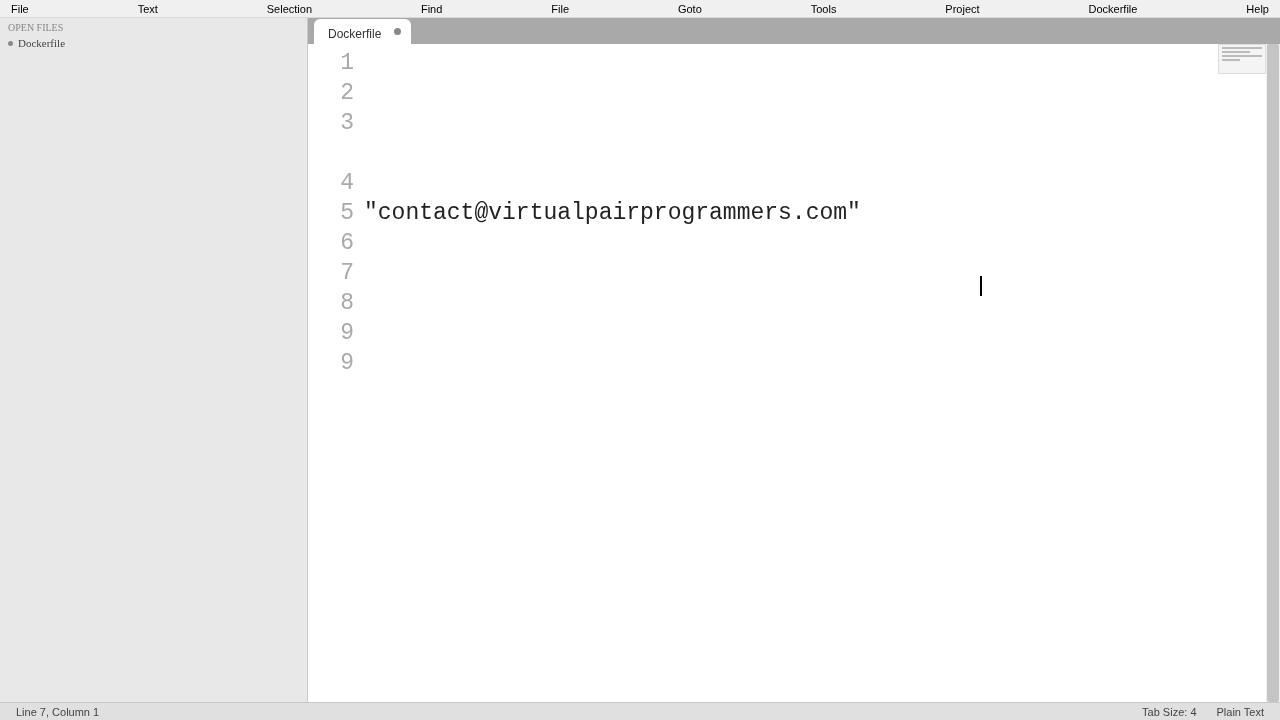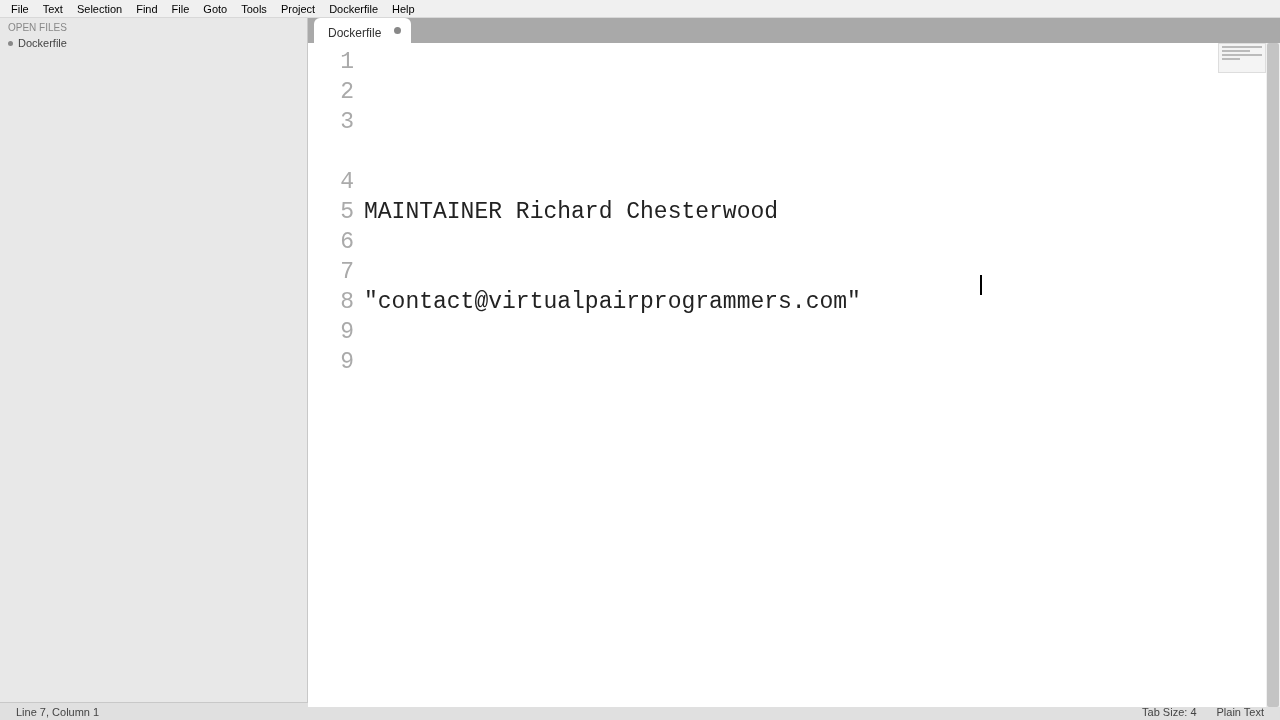--- a/index.html
+++ b/index.html
@@ -1,27 +1,27 @@
 <!DOCTYPE html>
 <html><head>
 <meta charset="utf-8">
 <style>
   * { margin: 0; padding: 0; box-sizing: border-box; }
   html, body { width: 1280px; height: 720px; overflow: hidden; font-family: Arial, sans-serif; }
   body { display: flex; flex-direction: column; background: #fff; }
 
   
-  .menubar { height: 18px; background: #f0f0f0; display: flex; align-items: center; padding: 0 4px; font-size: 11px; border-bottom: 1px solid #d8d8d8; }
+  .menubar { height: 18px; background: #f0f0f0; display: flex; align-items: center; padding: 0 4px; font-size: 11px; border-bottom: 1px solid #d8d8d8; justify-content: space-between; }
   .menubar .menu-item { padding: 2px 7px; cursor: default; }
 
   
   .main { flex: 1; display: flex; min-height: 0; }
 
   
-  .sidebar { width: 308px; background: #e8e8e8; border-right: 1px solid #c8c8c8; font-size: 11px; color: #555; }
+  .sidebar { width: 308px; background: #e8e8e8; border-right: 1px solid #c8c8c8; font-size: 11px; color: #555; font-family: Liberation Serif, serif; }
   .sidebar-header { padding: 4px 8px 2px 8px; font-size: 10px; color: #888; text-transform: uppercase; }
   .sidebar-file { padding: 2px 8px 2px 18px; color: #444; position: relative; }
   .sidebar-file::before { content: ""; position: absolute; left: 8px; top: 6px; width: 5px; height: 5px; border-radius: 50%; background: #888; }
 
   
   .editor-pane { flex: 1; display: flex; flex-direction: column; min-width: 0; position: relative; }
 
   
   .tabbar { height: 26px; background: #a9a9a9; display: flex; align-items: flex-end; }
   .tab { background: #fff; height: 25px; padding: 4px 30px 0 14px; border-top-left-radius: 6px; border-top-right-radius: 6px; font-size: 12px; color: #333; display: flex; align-items: center; position: relative; margin-left: 6px; }
@@ -89,21 +89,20 @@
         <div>4</div>
         <div>5</div>
         <div>6</div>
         <div>7</div>
         <div>8</div>
         <div>9</div>
         <div>9</div>
       </div>
       <div class="code">
         <div class="line"></div>
-        <div class="line">MAINTAINER Richard Chesterwood</div>
         <div class="line wrap-indent">"contact@virtualpairprogrammers.com"</div>
         <div class="line"></div>
         <div class="line"></div>
         
         
         
         
         <span class="text-caret"></span>
       </div>
 

